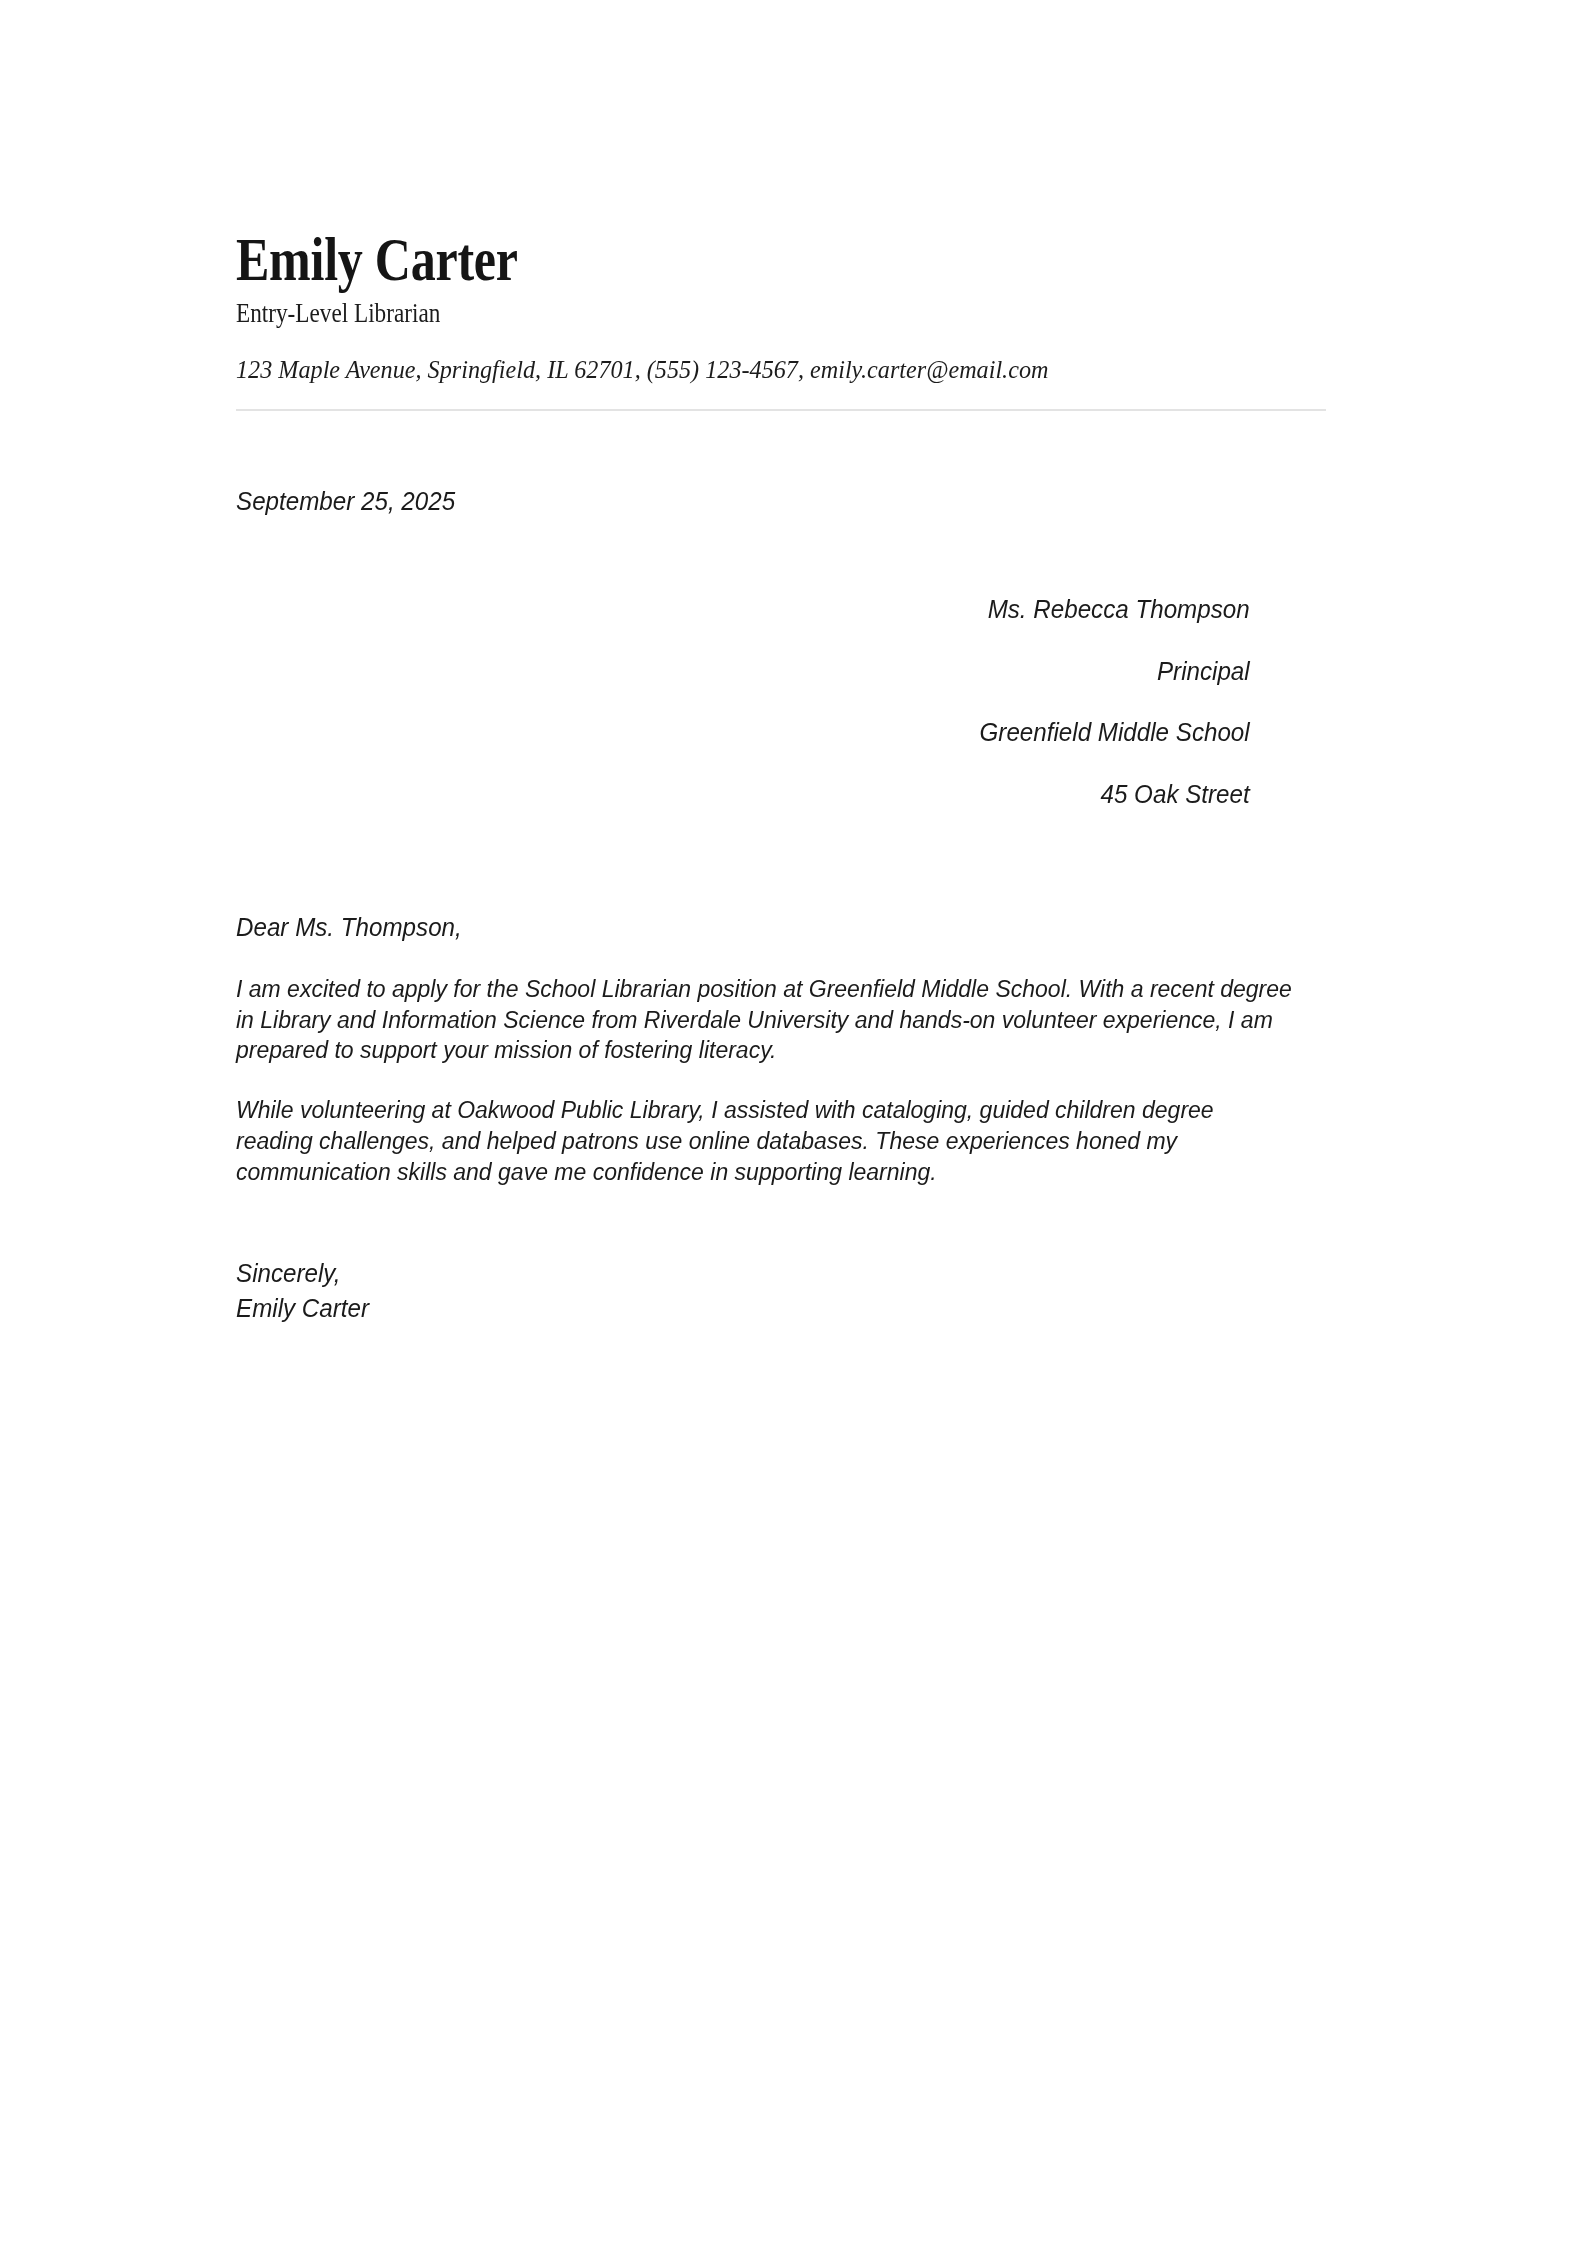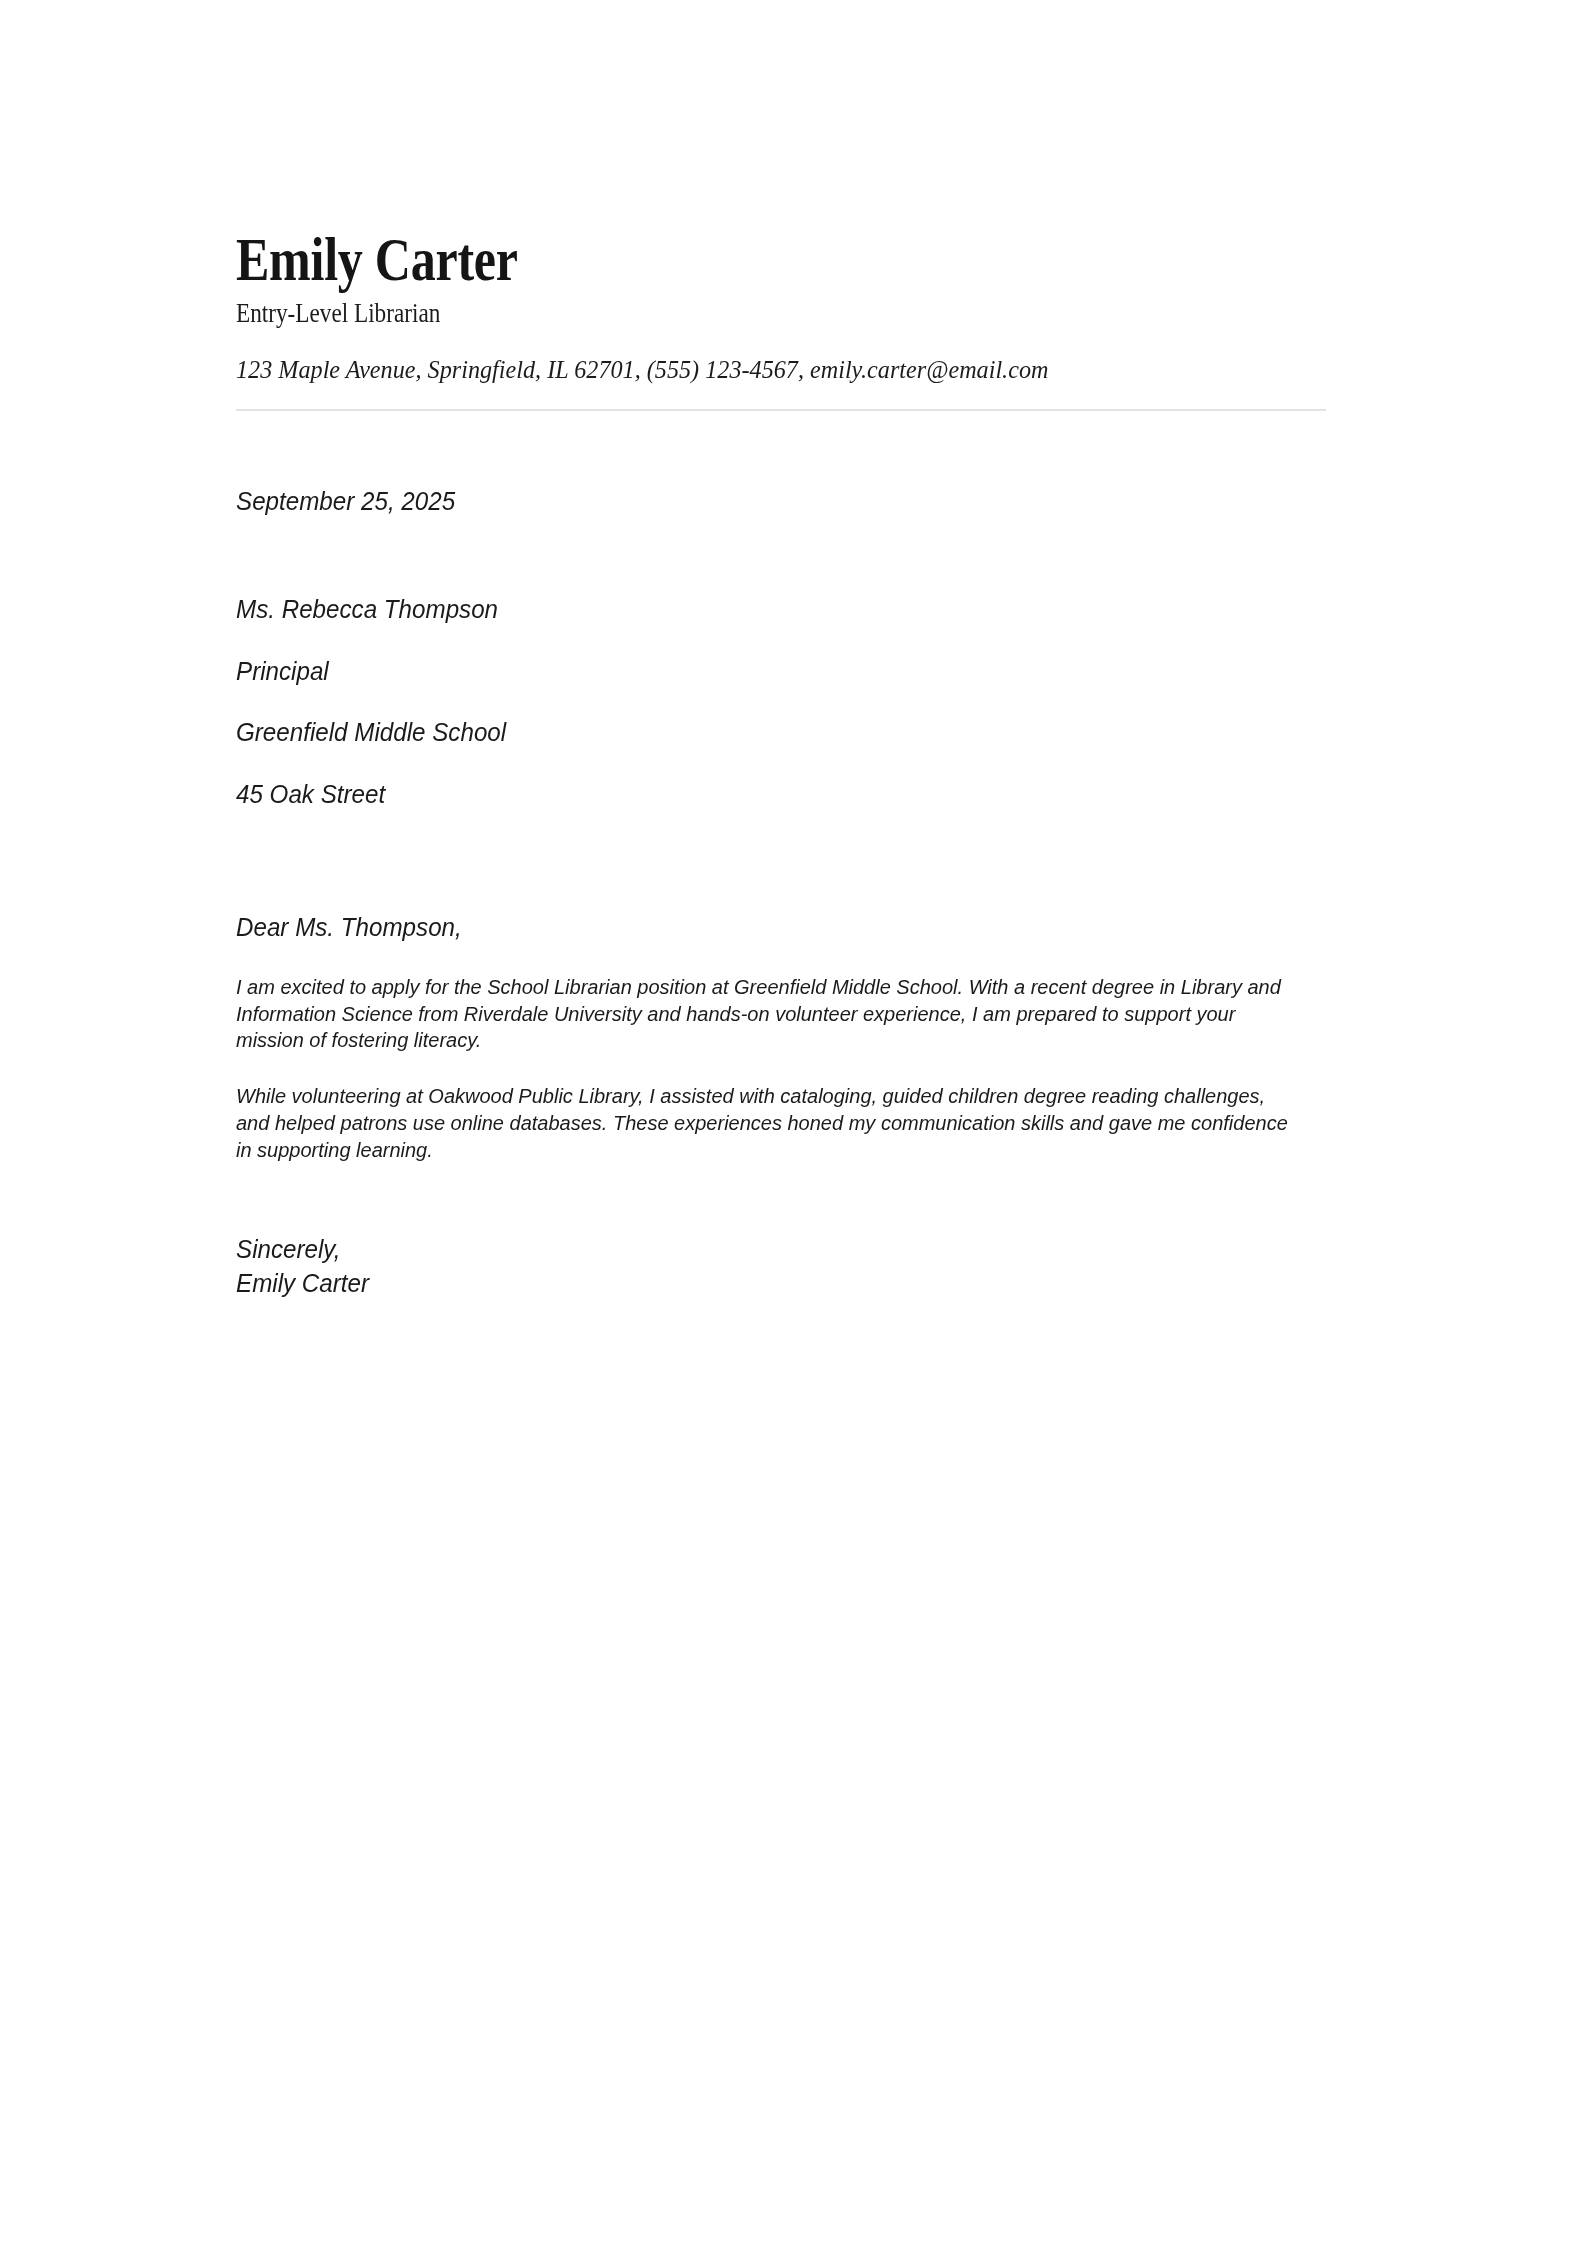--- a/index.html
+++ b/index.html
@@ -91,20 +91,21 @@
     margin: 73px 0 0 0;
     font-style: italic;
     font-size: 26px;
     transform: scaleX(0.93);
     transform-origin: left center;
     white-space: nowrap;
   }
 
   .recipient {
     margin: 74px 0 16px 0;
+    text-align: right;
   }
   .recipient-line {
     margin: 0 0 28px 0;
     font-style: italic;
     font-size: 26px;
     line-height: 1.3;
     transform: scaleX(0.93);
     transform-origin: left center;
     white-space: nowrap;
   }
@@ -115,21 +116,21 @@
     font-style: italic;
     font-size: 26px;
     transform: scaleX(0.93);
     transform-origin: left center;
     white-space: nowrap;
   }
 
   .para {
     margin: 29px 0 0 0;
     font-style: italic;
-    font-size: 20px;
+    font-size: 23px;
     line-height: 1.34;
     text-align: left;
     width: 1058px;
   }
 
   .closing {
     margin: 68px 0 9px 0;
   }
   .closing-line {
     font-style: italic;

